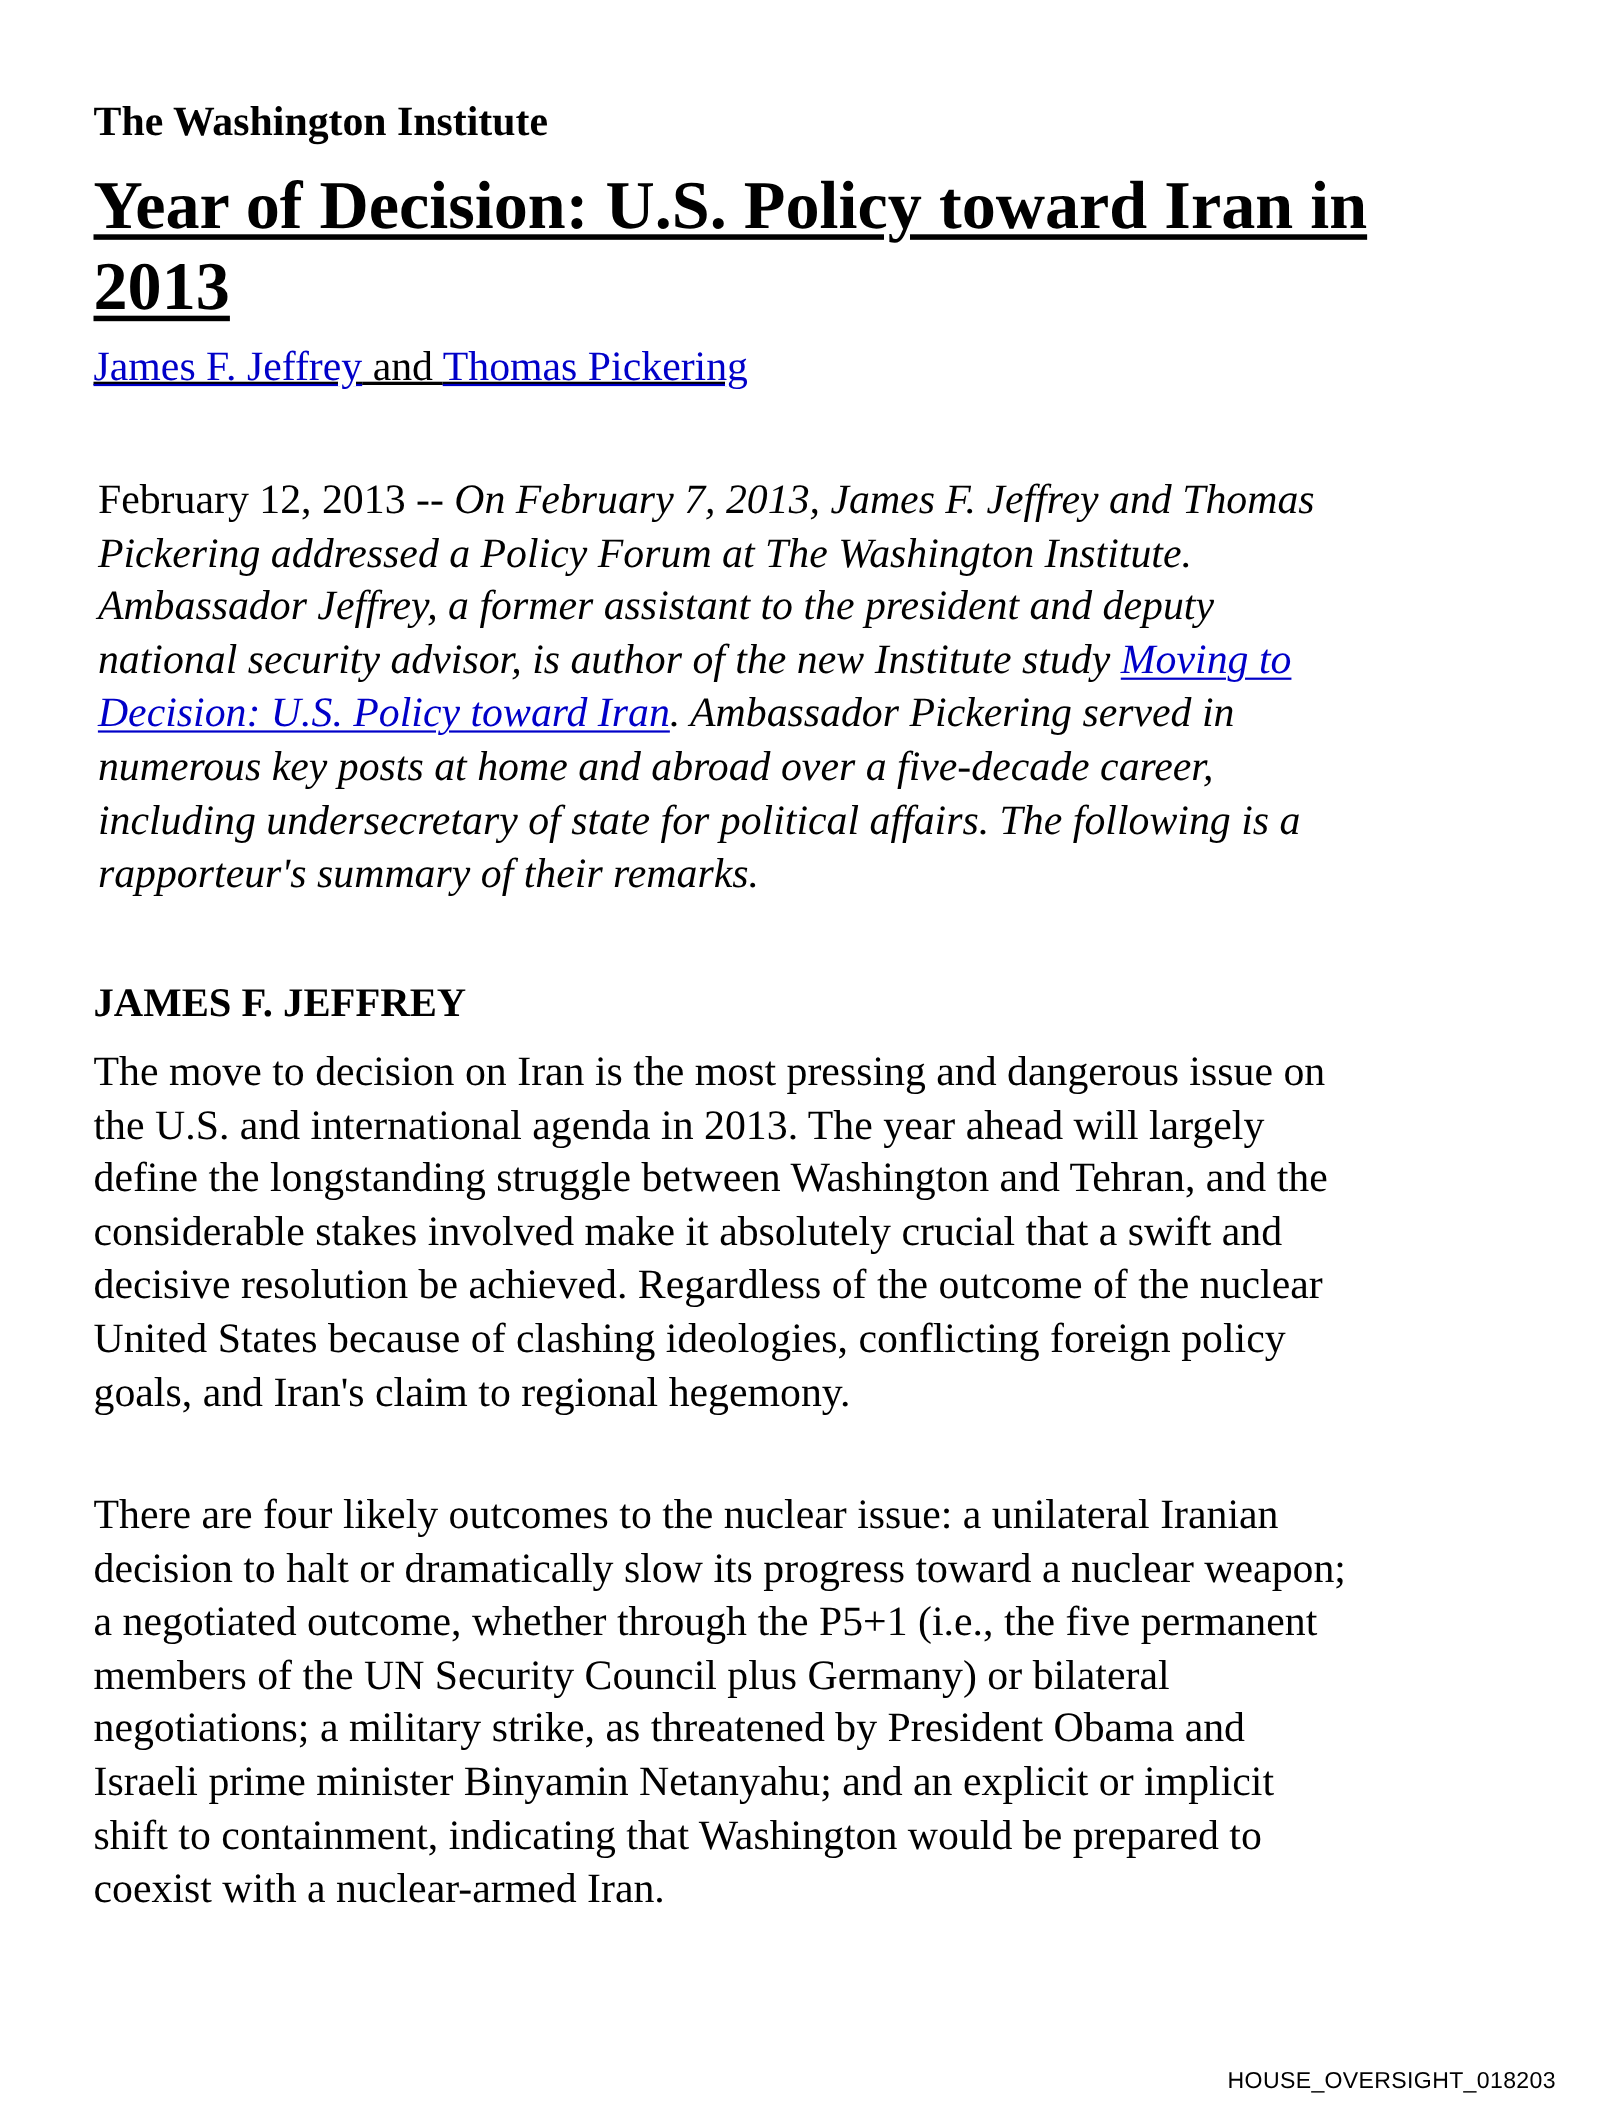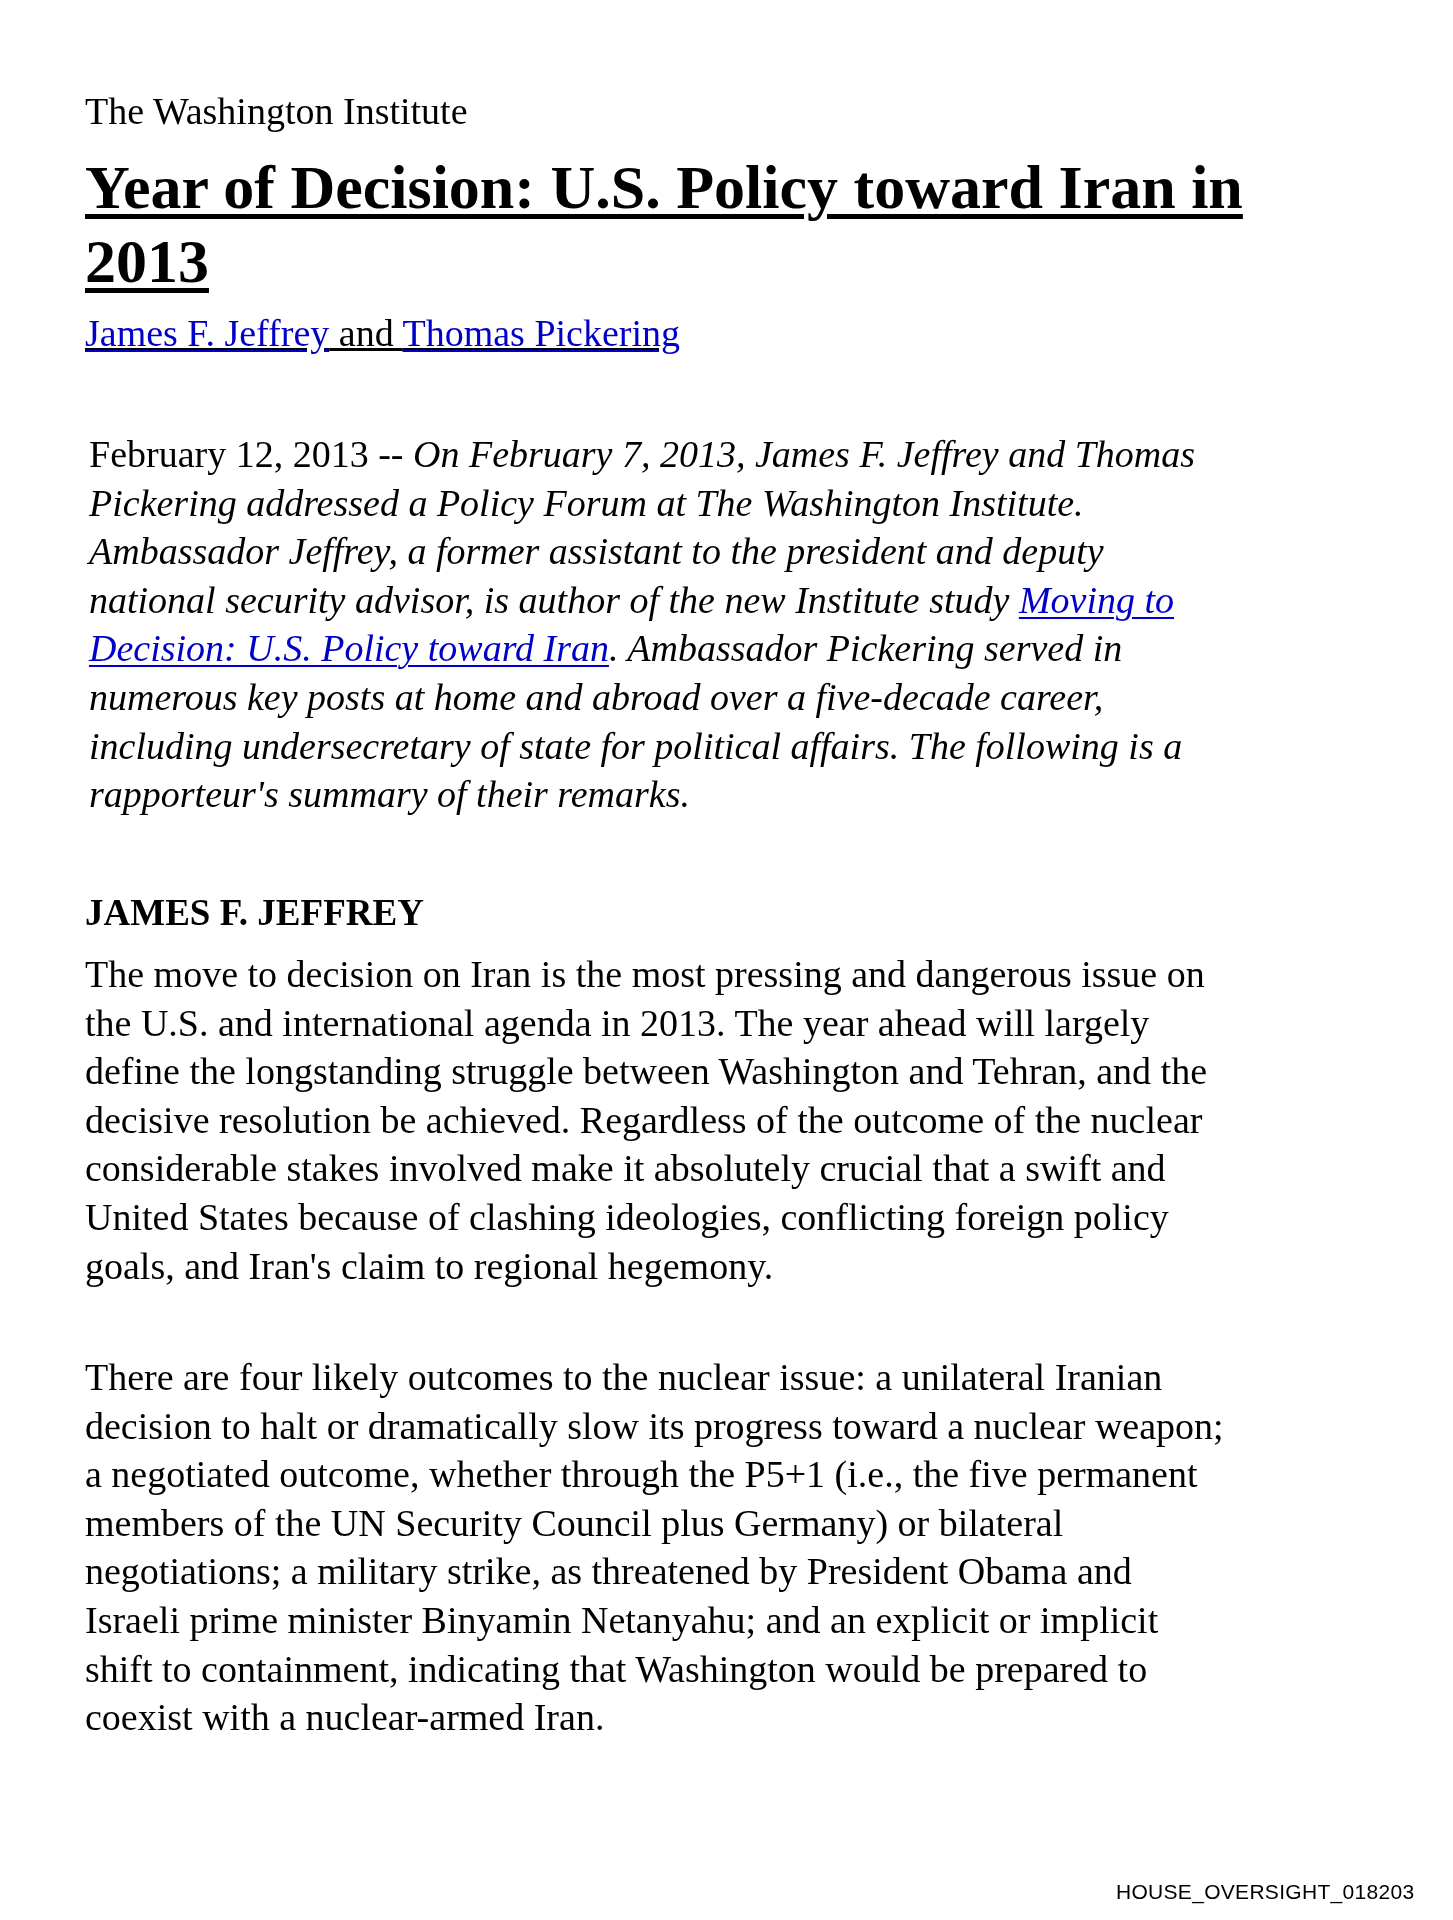--- a/index.html
+++ b/index.html
@@ -1,19 +1,19 @@
 <!DOCTYPE html>
 <html><head>
 <meta charset="utf-8">
 <style>
   html, body { margin: 0; padding: 0; background: #ffffff; }
   body { width: 1453px; height: 1920px; position: relative; overflow: hidden;
          font-family: "Liberation Serif", "DejaVu Serif", serif; color: #000; }
   .page { position: absolute; left: 85px; top: 0; width: 1300px; }
-  .org { position: absolute; top: 88px; left: 0; font-size: 38px; line-height: 46px; white-space: nowrap; }
+  .org { position: absolute; top: 88px; left: 0; font-size: 38px; line-height: 46px; white-space: nowrap; font-weight: bold; }
   .title { position: absolute; top: 150px; left: 0; margin: 0; font-size: 62px; font-weight: bold;
            line-height: 74px; width: 1260px; }
   .title span { text-decoration: underline; text-decoration-thickness: 5px; text-underline-offset: 6px; }
   .authors { position: absolute; top: 310px; left: 0; font-size: 38px; line-height: 46px; white-space: nowrap; text-decoration: underline; }
   a, .link { color: #0000c8; text-decoration: underline; text-decoration-thickness: 2px; text-underline-offset: 4px; }
   .intro { position: absolute; top: 430px; left: 4px; width: 1290px; font-size: 38px; line-height: 48.6px; }
   .intro .line { display: block; white-space: nowrap; }
   .intro em { font-style: italic; }
   .speaker { position: absolute; top: 890px; left: 0; font-size: 37px; font-weight: bold; line-height: 46px; white-space: nowrap; }
   .para { position: absolute; left: 0; width: 1300px; font-size: 38px; line-height: 48.6px; }
@@ -49,22 +49,22 @@
     <span class="line"><em>including undersecretary of state for political affairs. The following is a</em></span>
     <span class="line"><em>rapporteur's summary of their remarks.</em></span>
   </div>
 
   <div class="speaker">JAMES F. JEFFREY</div>
 
   <div class="para p1">
     <span class="line">The move to decision on Iran is the most pressing and dangerous issue on</span>
     <span class="line">the U.S. and international agenda in 2013. The year ahead will largely</span>
     <span class="line">define the longstanding struggle between Washington and Tehran, and the</span>
+    <span class="line">considerable stakes involved make it absolutely crucial that a swift and</span>
     <span class="line">decisive resolution be achieved. Regardless of the outcome of the nuclear</span>
-    <span class="line">considerable stakes involved make it absolutely crucial that a swift and</span>
     <span class="line">United States because of clashing ideologies, conflicting foreign policy</span>
     <span class="line">goals, and Iran's claim to regional hegemony.</span>
   </div>
 
   <div class="para p2">
     <span class="line">There are four likely outcomes to the nuclear issue: a unilateral Iranian</span>
     <span class="line">decision to halt or dramatically slow its progress toward a nuclear weapon;</span>
     <span class="line">a negotiated outcome, whether through the P5+1 (i.e., the five permanent</span>
     <span class="line">members of the UN Security Council plus Germany) or bilateral</span>
     <span class="line">negotiations; a military strike, as threatened by President Obama and</span>

